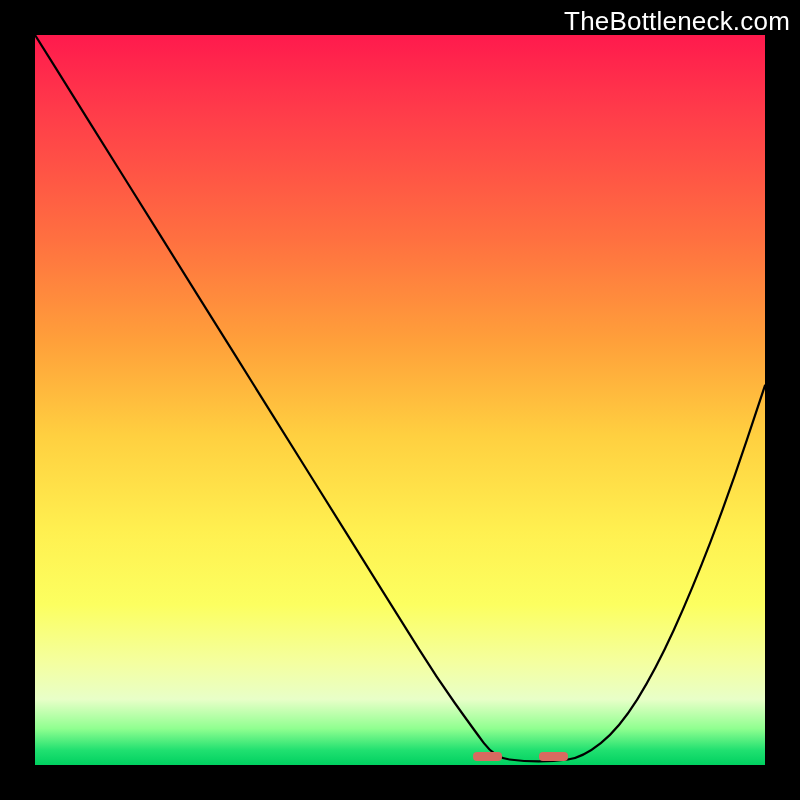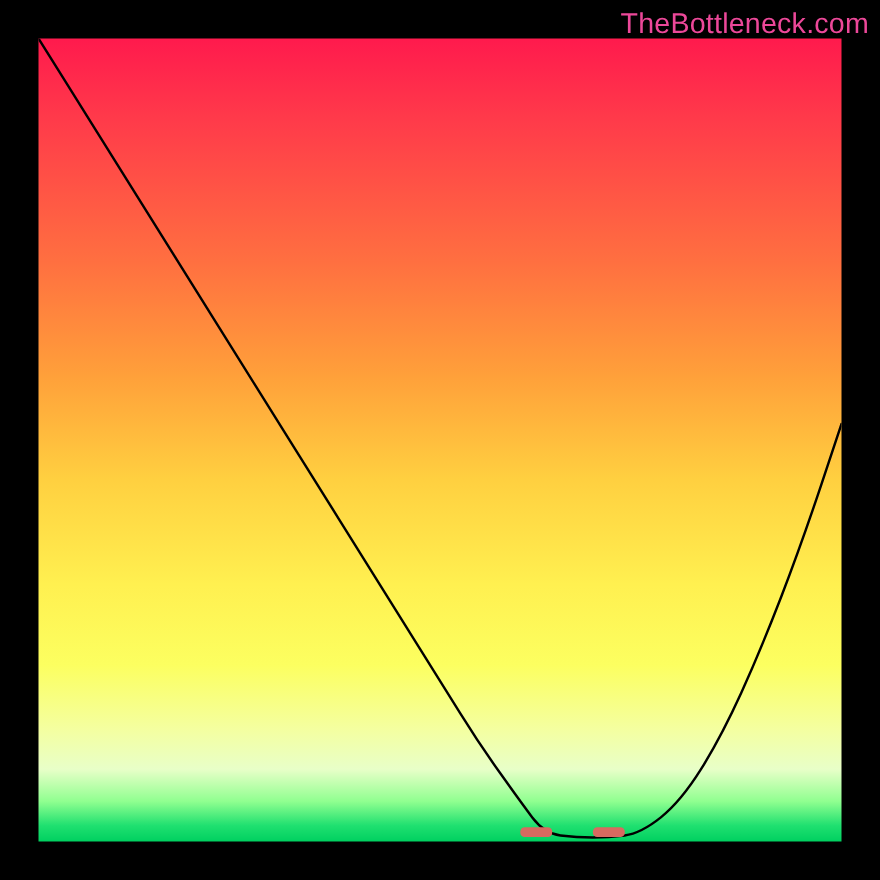--- a/index.html
+++ b/index.html
@@ -8,21 +8,21 @@
     height: 800px;
     background: #000;
     position: relative;
     overflow: hidden;
     font-family: Arial, Helvetica, sans-serif;
   }
   .watermark {
     position: absolute;
     top: 6px;
     right: 10px;
-    color: #ec4899;
+    color: #ffffff;
     font-size: 26px;
     font-weight: 400;
     z-index: 10;
     letter-spacing: 0.2px;
   }
   .plot-area {
     position: absolute;
     left: 35px;
     top: 35px;
     width: 730px;

